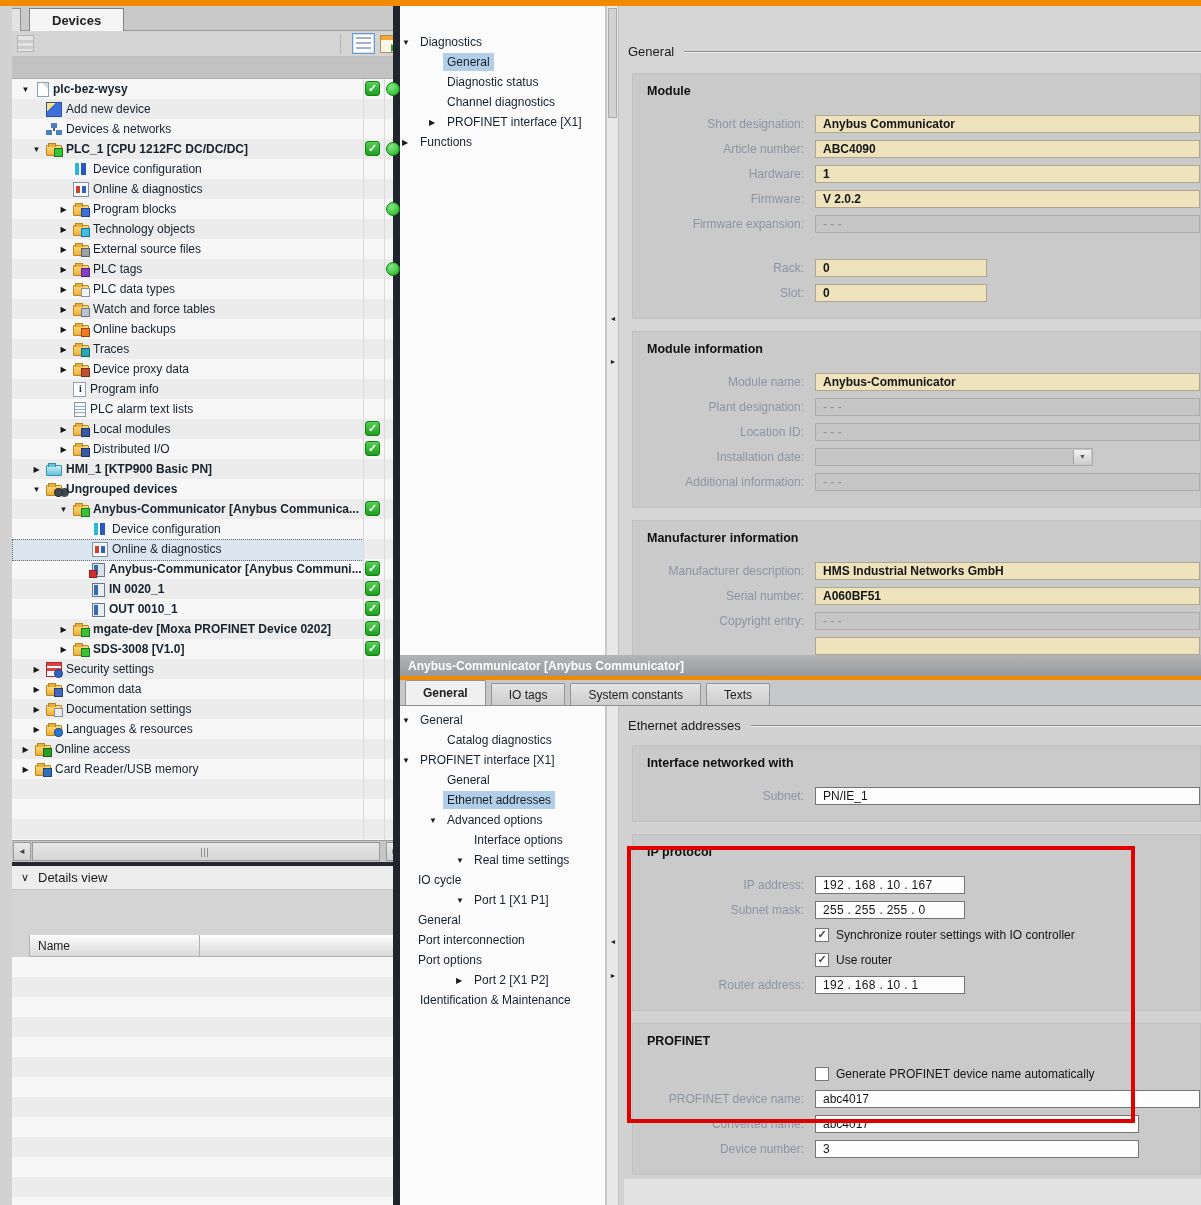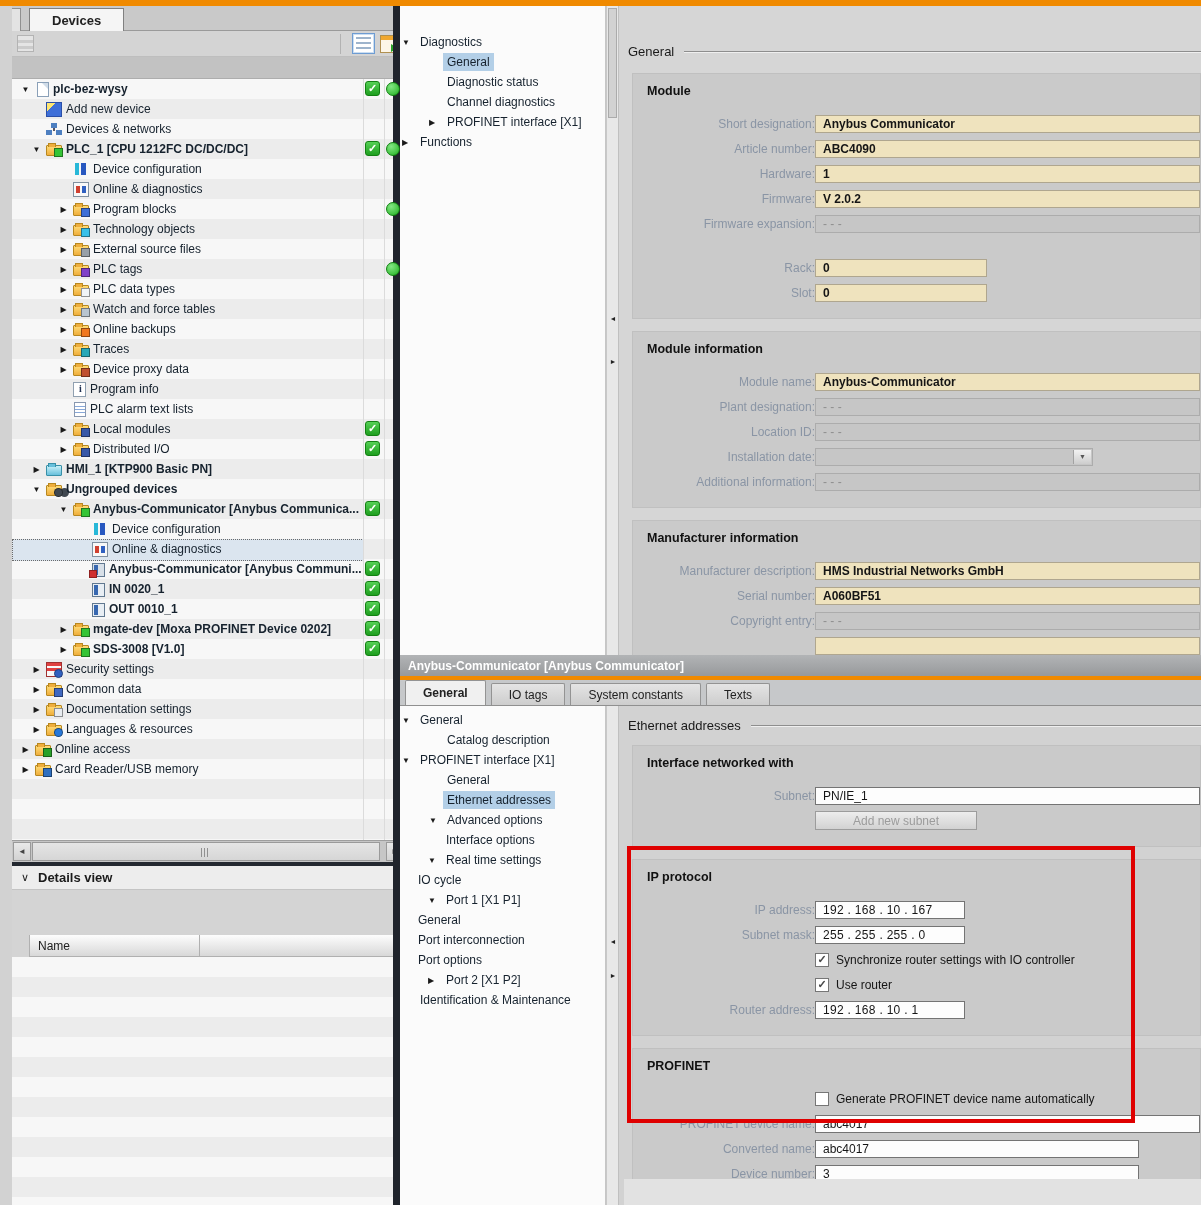--- a/index.html
+++ b/index.html
@@ -72,51 +72,51 @@
   .i-security::after { content:""; position:absolute; right:-2px; bottom:-2px; width:7px; height:7px; border-radius:50%; background:#3060C0; border:1px solid #204080; }
 
   .lscroll { height:22px; background:#C6C6C6; border-top:1px solid #9E9E9E; position:relative; }
   .sbtn { position:absolute; top:1px; width:18px; height:19px; background:linear-gradient(#E9E9E9,#D2D2D2); border:1px solid #9A9A9A; font-size:8px; color:#444; display:flex; align-items:center; justify-content:center; }
   .sbtn.l{left:1px} .sbtn.r{right:1px}
   .sthumb { position:absolute; left:20px; top:1px; width:348px; height:19px; background:linear-gradient(#E5E5E5,#D6D6D6); border:1px solid #9A9A9A; }
   .sthumb::after { content:""; position:absolute; left:50%; top:5px; width:9px; height:9px; margin-left:-5px; background:repeating-linear-gradient(90deg,#909090 0 1px,transparent 1px 3px); }
   .lsep { height:4px; background:#232830; }
   .ldvh { height:24px; background:#EDEDED; border-bottom:1px solid #C4C4C4; display:flex; align-items:center; }
   .ldvh .chev { width:26px; text-align:center; font-size:11px; color:#222; }
-  .ldvh .t { font-weight:bold; font-size:13px; color:#1A1A1A; }
+  .ldvh .t { font-weight:normal; font-size:13px; color:#1A1A1A; }
   .ldvg { height:45px; background:#D4D4D4; }
   .ldvnh { height:22px; display:flex; background:#f97316; }
   .dvcell { background:linear-gradient(#FDFDFD,#D8D8D8); border:1px solid #B0B0B0; border-top:none; display:flex; align-items:center; padding-left:8px; color:#222; }
   .dvc0 { width:17px; background:#D4D4D4; border:none; }
   .dvc1 { width:171px; }
   .dvc2 { flex:1; border-left:none; }
   .ldvrows { flex:1; background:repeating-linear-gradient(180deg,#F7F7F7 0 20px,#ECECEC 20px 40px); }
 
   
   .vdivider { position:absolute; left:393px; top:6px; width:7px; height:1199px; background:#20242C; }
 
   
   .navpane { position:absolute; left:0; top:0; bottom:0; width:206px; background:#FBFBFB; border-right:1px solid #C6C6C6; }
   .nv { height:20px; display:flex; align-items:center; white-space:nowrap; }
   .na { width:14px; flex:none; font-size:8px; color:#1A1A1A; }
   .nl { padding:2px 4px; color:#16222E; }
   .nv.sel .nl { background:#B3CFE7; }
-  .nv0{padding-left:2px}.nv1{padding-left:29px}.nv2{padding-left:28px}.nv3{}
+  .nv0{padding-left:2px}.nv1{padding-left:29px}.nv2{padding-left:56px}.nv3{}
   .vstrip { position:absolute; left:206px; top:0; bottom:0; width:13px; background:#E8E8E8; border-left:1px solid #C8C8C8; border-right:1px solid #C0C0C0; }
   .vthumb { position:absolute; left:1px; top:2px; width:9px; height:110px; background:#D2D2D2; border:1px solid #ABABAB; }
   .sparrow { position:absolute; left:207px; width:12px; font-size:7px; color:#222; text-align:center; }
   .content { position:absolute; left:224px; top:0; right:0; bottom:0; overflow:hidden; }
   .ctitle { display:flex; align-items:center; gap:10px; margin-left:4px; }
   .ctitle .t { font-size:13px; color:#1A1A1A; white-space:nowrap; }
   .ctitle .rule { flex:1; height:1px; background:#8E8E8E; box-shadow:0 1px 0 #EFEFEF; }
   .sect { margin:0 0 12px 8px; background:#CACACA; border:1px solid #C0C0C0; padding:10px 0 10px 0; }
   .shead { font-weight:bold; font-size:12.5px; color:#111; margin:0 0 16px 14px; }
   .frow { display:flex; align-items:center; height:19px; margin-bottom:6px; }
   .frow.gaprow { height:13px; }
-  .flabel { width:182px; flex:none; text-align:right; color:#8A95A5; white-space:nowrap; overflow:hidden; }
+  .flabel { width:182px; flex:none; text-align:right; padding-right:11px; color:#8A95A5; white-space:nowrap; overflow:hidden; }
   .ffield { flex:1; height:18px; border:1px solid #AFA68F; background:#EFE3BE; display:flex; align-items:center; padding:0 7px; font-weight:bold; color:#151515; white-space:nowrap; position:relative; }
   .f-dis { background:#C6C6C6; border-color:#ACACAC; color:#8E8E8E; font-weight:normal; }
   .f-short { flex:none; width:172px; }
   .f-combo { flex:none; width:278px; }
   .combo-btn { position:absolute; right:1px; top:1px; bottom:1px; width:18px; background:linear-gradient(#F2F2F2,#CDCDCD); border-left:1px solid #A2A2A2; display:flex; align-items:center; justify-content:center; }
   .combo-arrow { font-size:7px; color:#555; }
   .f-white { background:#FDFDFD; border-color:#747474; font-weight:normal; }
   .f-ip { flex:none; width:150px; background:#FDFDFD; border-color:#747474; font-weight:normal; letter-spacing:.3px; }
   .f-mid { flex:none; width:324px; }
   .fbtn { width:162px; height:19px; background:linear-gradient(#EDEDED,#D2D2D2); border:1px solid #9C9C9C; color:#9C9C9C; font-size:12px; font-family:inherit; }
@@ -633,21 +633,21 @@
       </div>
     <div class="bbody">
       <div class="navpane">
 
       <div class="nv nv0">
             <span class="na">▼</span>
             <span class="nl">General</span>
           </div>
           <div class="nv nv1">
             <span class="na"></span>
-            <span class="nl">Catalog description</span>
+            <span class="nl">Catalog diagnostics</span>
           </div>
           <div class="nv nv0">
             <span class="na">▼</span>
             <span class="nl">PROFINET interface [X1]</span>
           </div>
           <div class="nv nv1">
             <span class="na"></span>
             <span class="nl">General</span>
           </div>
           <div class="nv nv1 sel">
@@ -707,25 +707,20 @@
           <div class="shead">Interface networked with</div>
           <div>
 
           <div class="frow">
                 <span class="flabel">Subnet:</span>
 
                 <div class="ffield f-white">
                   <span>PN/IE_1</span>
                 </div>
 
-              </div>
-              <div class="frow">
-                <span class="flabel"></span>
-
-                <button class="fbtn">Add new subnet</button>
               </div>
             </div>
         </div>
         <div class="sect">
           <div class="shead">IP protocol</div>
           <div>
 
           <div class="frow">
                 <span class="flabel">IP address:</span>
 

